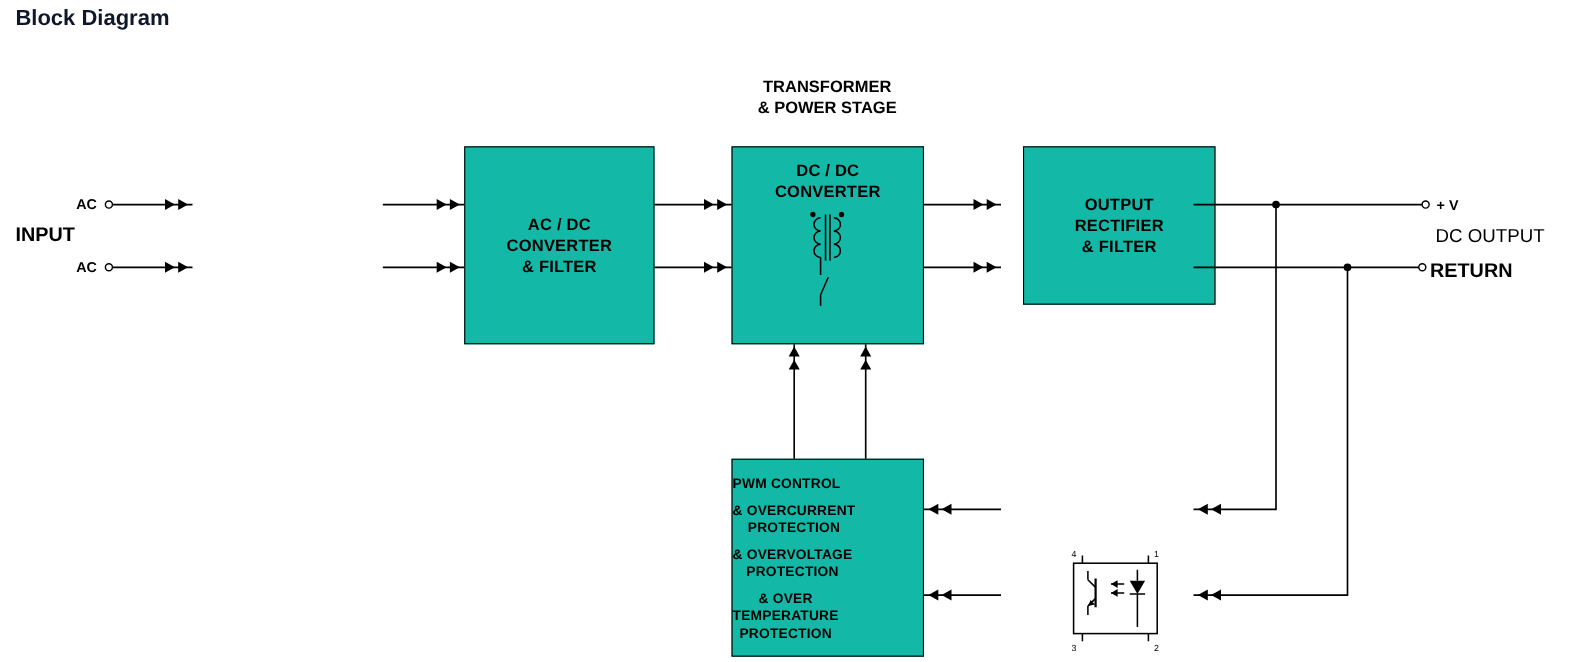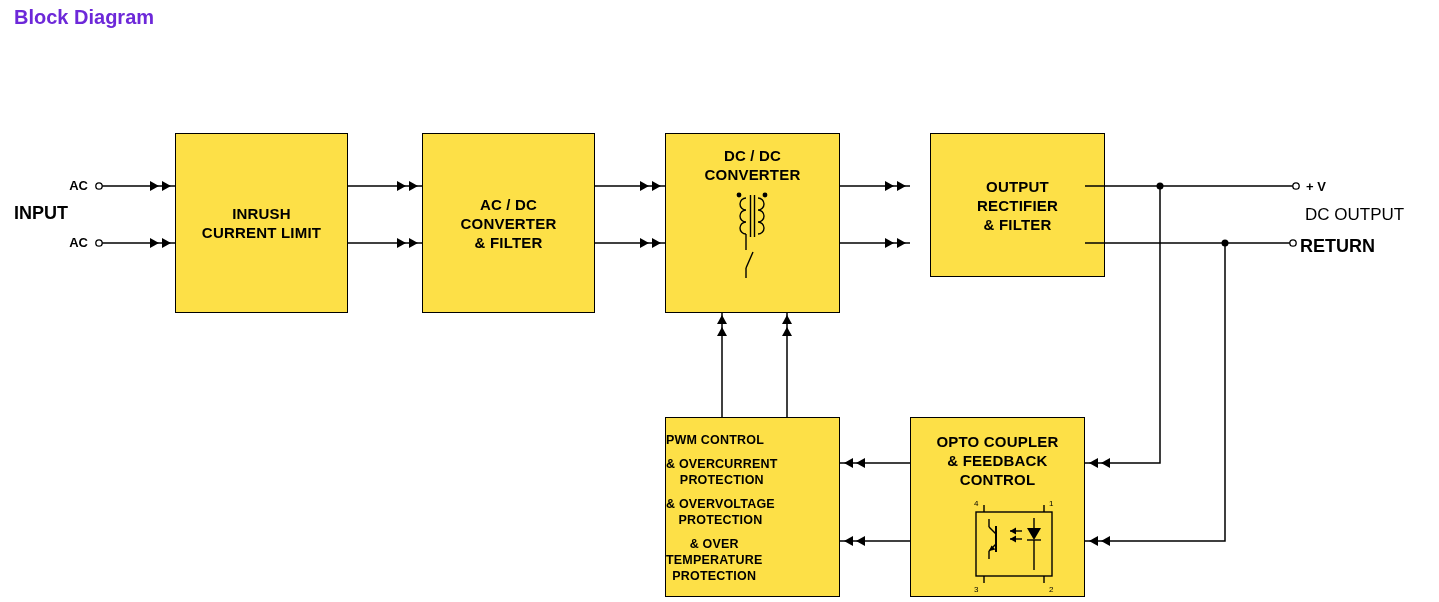--- a/index.html
+++ b/index.html
@@ -3,29 +3,29 @@
 <meta charset="utf-8">
 <style>
   * { margin:0; padding:0; box-sizing:border-box; }
   body { background:#fff; }
   .canvas {
     position:relative; width:1439px; height:602px; background:#fff;
     font-family:"Liberation Sans", sans-serif; color:#000; overflow:hidden;
   }
   .title {
     position:absolute; left:14px; top:6px;
-    font-size:20px; font-weight:bold; color:#6d28d9;
+    font-size:20px; font-weight:bold; color:#0f172a;
   }
   .stage-label {
     position:absolute; left:640px; top:70px; width:224px;
     text-align:center; font-size:15px; font-weight:bold; line-height:19px;
     white-space:pre-line;
   }
   .block {
-    position:absolute; border:1.5px solid #000; background:#fde047;
+    position:absolute; border:1.5px solid #000; background:#14b8a6;
     display:flex; align-items:center; justify-content:center;
     text-align:center; font-size:15px; font-weight:bold; line-height:19px;
     white-space:pre-line; letter-spacing:0.2px;
   }
   .block.top-align { align-items:flex-start; }
   .b1 { left:175px; top:133px; width:173px; height:180px; }
   .b2 { left:422px; top:133px; width:173px; height:180px; }
   .b3 { left:665px; top:133px; width:175px; height:180px; padding-top:12px; }
   .b4 { left:910px; top:133px; width:175px; height:144px;margin-left:20px; }
   .b5 { left:665px; top:417px; width:175px; height:180px;
@@ -48,25 +48,23 @@
   .dot  { fill:#000; stroke:none; }
   .pin-num { font-family:"Liberation Sans", sans-serif; font-size:8px; fill:#000; }
 </style>
 </head>
 <body>
 
 <div class="canvas">
 
   <div class="title">Block Diagram</div>
 
-
-  <div class="block b1">
-    <span>INRUSH
-CURRENT LIMIT</span>
-  </div>
+  <div class="stage-label">TRANSFORMER
+&amp; POWER STAGE</div>
+
   <div class="block b2">
     <span>AC / DC
 CONVERTER
 &amp; FILTER</span>
   </div>
   <div class="block b3 top-align">
     <span>DC / DC
 CONVERTER</span>
   </div>
   <div class="block b4">
@@ -76,25 +74,20 @@
   </div>
   <div class="block b5 top-align">
     <div class="pwm-line">PWM CONTROL</div>
     <div class="pwm-line">&amp; OVERCURRENT
 PROTECTION</div>
     <div class="pwm-line">&amp; OVERVOLTAGE
 PROTECTION</div>
     <div class="pwm-line">&amp; OVER
 TEMPERATURE
 PROTECTION</div>
-  </div>
-  <div class="block b6 top-align">
-    <span>OPTO COUPLER
-&amp; FEEDBACK
-CONTROL</span>
   </div>
 
   <div class="io-label lbl-input">INPUT</div>
   <div class="io-label lbl-ac-top">AC</div>
   <div class="io-label lbl-ac-bot">AC</div>
   <div class="io-label lbl-plusv">+ V</div>
   <div class="io-label lbl-dcout">DC OUTPUT</div>
   <div class="io-label lbl-return">RETURN</div>
 
   <svg class="wiring" width="1439" height="602" viewBox="0 0 1439 602">

